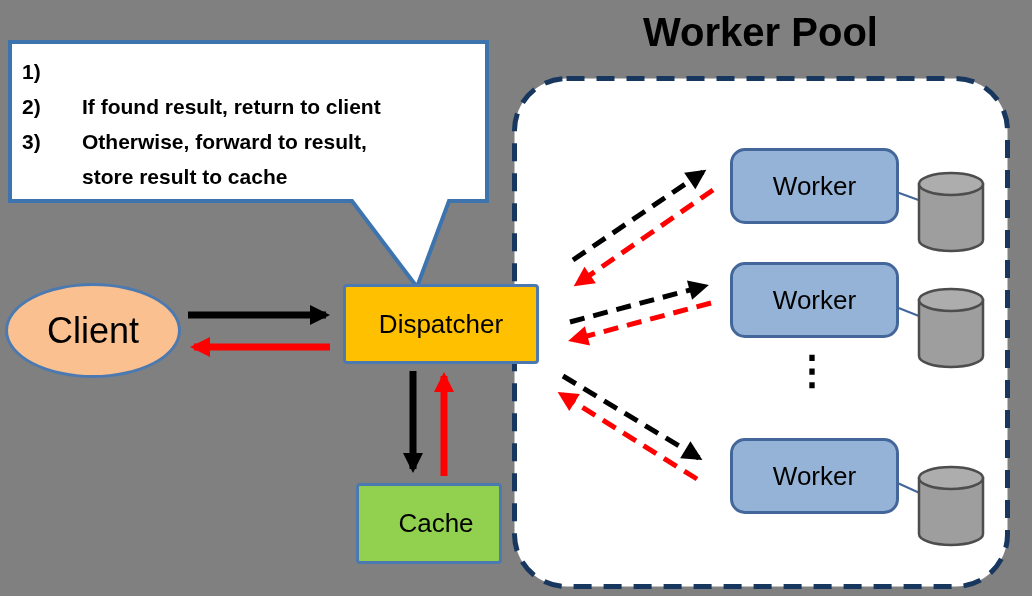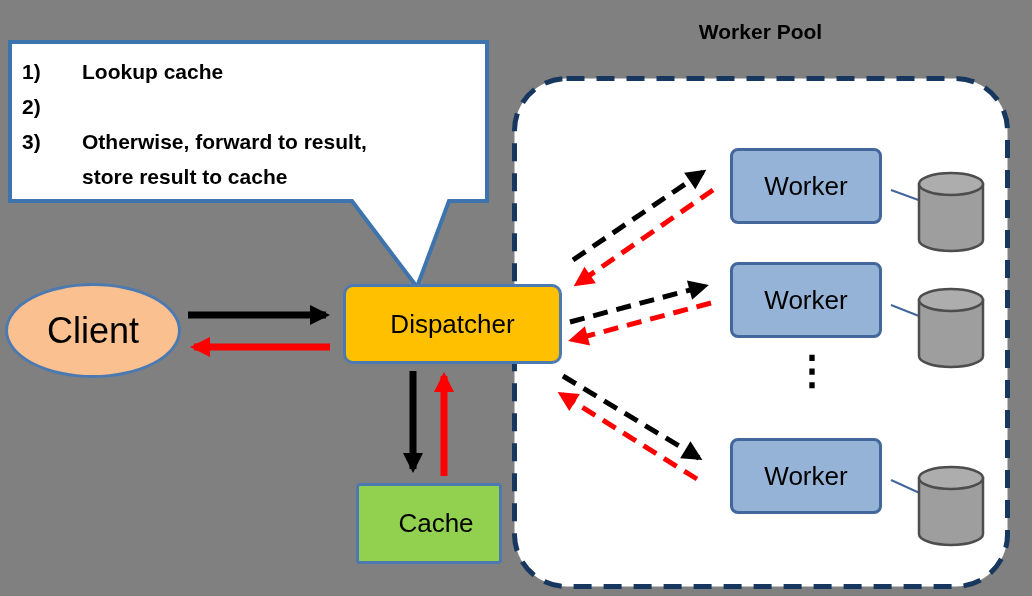--- a/index.html
+++ b/index.html
@@ -9,23 +9,23 @@
     height: 596px;
     background: var(--background, #808080);
     font-family: "Liberation Sans", sans-serif;
     overflow: hidden;
     color: #000;
   }
   svg.layer { position: absolute; left: 0; top: 0; }
 
   .pool-title {
     position: absolute;
-    left: 514px; top: 20px; width: 493px;
+    left: 514px; top: 10px; width: 493px;
     text-align: center;
-    font-size: 21px;
+    font-size: 40px;
     font-weight: bold;
     color: #000;
   }
 
   .callout-text {
     position: absolute;
     left: 14px; top: 54px; width: 468px;
   }
   .c-row { display: flex; font-size: 21px; font-weight: bold; line-height: 35px; }
   .c-num { flex: 0 0 60px; padding-left: 8px; }
@@ -40,39 +40,39 @@
     color: #000;
   }
   .client {
     left: 5px; top: 283px; width: 176px; height: 95px;
     background: var(--client-fill, #FAC090);
     border: 3px solid var(--border-blue, #4C7AB0);
     border-radius: 50%;
     font-size: 36px;
   }
   .dispatcher {
-    left: 343px; top: 284px; width: 219px; height: 80px;
+    left: 343px; top: 284px; width: 196px; height: 80px;
     background: var(--dispatcher-fill, #FFC000);
     border: 3px solid var(--border-blue, #4C7AB0);
-    border-radius: 10px;
+    border-radius: 4px;
     font-size: 26px;
   }
   .cache {
     left: 356px; top: 483px; width: 146px; height: 81px;
     background: var(--cache-fill, #92D050);
     border: 3px solid var(--border-blue, #4C7AB0);
     border-radius: 4px;
     font-size: 26px;
     padding-left: 14px;
   }
   .worker {
-    left: 730px; width: 152px; height: 76px;
+    left: 730px; width: 169px; height: 76px;
     background: var(--worker-fill, #95B3D7);
     border: 3px solid var(--worker-border, #44679B);
-    border-radius: 8px;
+    border-radius: 15px;
     font-size: 26px;
   }
   .worker-1 { top: 148px; }
   .worker-2 { top: 262px; }
   .worker-3 { top: 438px; }
 
   .ellipsis {
     position: absolute;
     left: 792px; top: 348px; width: 38px;
     text-align: center;
@@ -131,24 +131,24 @@
 
     <line x1="563" y1="376" x2="699" y2="458" stroke="#000000" stroke-width="5" stroke-dasharray="15 9" marker-end="url(#mk-black)"></line>
     <line x1="697" y1="479" x2="561" y2="394" stroke="#FF0000" stroke-width="5" stroke-dasharray="15 9" marker-end="url(#mk-red)"></line>
   </svg>
 
   <div class="pool-title">Worker Pool</div>
 
   <div class="callout-text">
     <div class="c-row">
       <span class="c-num">1)</span>
-      <span class="c-text">Lookup cache</span>
     </div>
     <div class="c-row">
       <span class="c-num">2)</span>
+      <span class="c-text">If found result, return to client</span>
     </div>
     <div class="c-row">
       <span class="c-num">3)</span>
       <span class="c-text">Otherwise, forward to result,
 store result to cache</span>
     </div>
   </div>
 
   <div class="node client">
     <span>Client</span>

